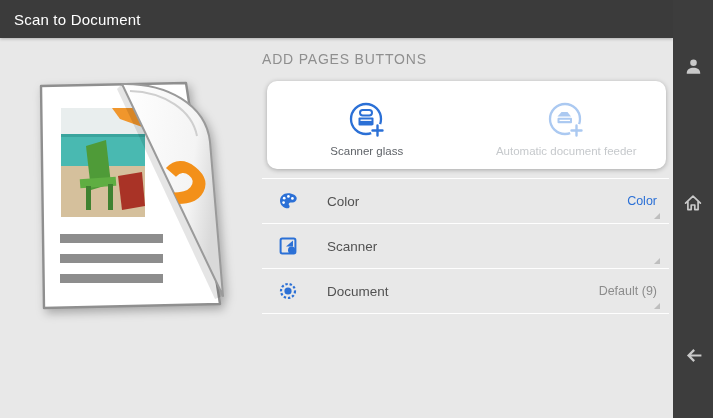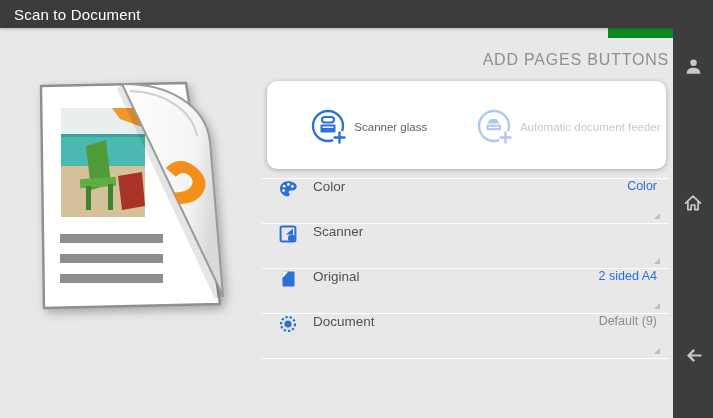--- a/index.html
+++ b/index.html
@@ -1,51 +1,51 @@
 <!DOCTYPE html>
 <html><head>
 <meta charset="utf-8">
 <style>
   html,body{margin:0;padding:0;background:#cfcfcf;}
   .app{position:relative;width:713px;height:418px;overflow:hidden;
        font-family:"Liberation Sans",sans-serif;background:#e8e8e8;
        -webkit-font-smoothing:antialiased;}
   
-  .topbar{position:absolute;left:0;top:0;width:673px;height:28px;background:#3b3b3b;
+  .topbar{position:absolute;left:0;top:0;width:673px;height:38px;background:#3b3b3b;
           display:flex;align-items:center;z-index:5;box-shadow:0 1px 3px rgba(0,0,0,.25);}
   .topbar-title{color:#ffffff;font-size:15px;padding-left:14px;letter-spacing:.2px;}
   .overflow-btn{position:absolute;left:576px;top:0;width:26px;height:38px;
                 display:flex;align-items:center;justify-content:center;cursor:pointer;}
   .dots{display:flex;flex-direction:column;gap:3px;}
   .dots span{width:4px;height:4px;background:#b9b9b9;border-radius:1px;display:block;}
   .send-btn{position:absolute;left:608px;top:0;width:65px;height:38px;background:#0f8a20;
             color:#fff;font-size:14px;display:flex;align-items:center;justify-content:center;
             cursor:pointer;border:none;}
   
   .sidebar{position:absolute;right:0;top:0;width:40px;height:418px;background:#3d3d3d;z-index:6;}
   .side-btn{position:absolute;left:0;width:40px;height:36px;display:flex;align-items:center;
             justify-content:center;cursor:pointer;}
   .side-user{top:48px;} .side-home{top:185px;} .side-back{top:337px;}
   
   .content{position:absolute;left:0;top:38px;width:673px;height:380px;background:#e8e8e8;}
   .preview{position:absolute;left:34px;top:40px;width:202px;height:245px;
            filter:drop-shadow(3px 4px 5px rgba(0,0,0,.28));}
   .main{position:absolute;left:262px;top:0;width:407px;}
-  .section-header{margin-top:15px;text-align:right;font-size:16px;color:#8f8f8f;
+  .section-header{margin-top:15px;text-align:left;font-size:14px;color:#8f8f8f;
                   letter-spacing:.8px;line-height:13px;}
   .card{margin:15px 3px 0 5px;height:88px;background:#ffffff;border-radius:10px;
         box-shadow:0 1px 5px rgba(0,0,0,.28);display:flex;}
-  .add-btn{flex:1;display:flex;align-items:center;justify-content:center;
+  .add-btn{flex:1;display:flex;flex-direction:column;align-items:center;justify-content:center;
            gap:2px;cursor:pointer;padding-top:4px;}
   .add-btn .lbl{font-size:11.5px;color:#5f6368;}
   .add-btn.disabled .lbl{color:#c6c9cc;}
   
   .rows{margin-top:9px;}
-  .row{position:relative;height:44px;display:flex;align-items:flex-start;
-       padding:0 12px 0 16px;border-bottom:1px solid rgba(255,255,255,.95);cursor:pointer;}
+  .row{position:relative;height:44px;display:flex;align-items:center;
+       padding:0 12px 0 16px;border-bottom:1px solid rgba(255,255,255,.95);cursor:pointer;gap:14px;}
   .row:first-child{border-top:1px solid rgba(255,255,255,.95);}
   .row-icon{width:20px;height:20px;margin-right:15px;flex:0 0 auto;}
   .row-label{font-size:13.5px;color:#525252;}
   .row-value{margin-left:auto;font-size:12.5px;}
   .row-value.accent{color:#2b70d6;}
   .row-value.muted{color:#8c8c8c;}
   .grip{position:absolute;right:9px;bottom:4px;width:0;height:0;
         border-bottom:6px solid #9a9a9a;border-left:6px solid transparent;opacity:.55;}
 </style>
 </head>
@@ -176,31 +176,20 @@
         <div class="row">
           <svg class="row-icon" viewBox="0 0 20 20">
             <rect x="2.6" y="2.6" width="14.8" height="14.8" rx="1.6" fill="none" stroke="#2b70d6" stroke-width="2"></rect>
             <polygon points="8,10.5 15,4.5 15,10.5" fill="#2b70d6"></polygon>
             <circle cx="13.6" cy="14.2" r="3.6" fill="#2b70d6"></circle>
           </svg>
           <span class="row-label">Scanner</span>
           <span class="grip"></span>
         </div>
 
-        <div class="row">
-          <svg class="row-icon" viewBox="0 0 20 20">
-            <rect x="4.5" y="2.5" width="12" height="15" rx="0.8" fill="#2b70d6"></rect>
-            <polygon points="4.5,2.5 10.8,2.5 4.5,9.8" fill="#ffffff"></polygon>
-            <polygon points="10.8,2.5 4.5,9.8 10.8,8.2" fill="#2b70d6"></polygon>
-            <line x1="10.8" y1="2.5" x2="4.5" y2="9.8" stroke="#2b70d6" stroke-width="0.9"></line>
-          </svg>
-          <span class="row-label">Original</span>
-          <span class="row-value accent">2 sided A4</span>
-          <span class="grip"></span>
-        </div>
 
 
         <div class="row">
           <svg class="row-icon" viewBox="0 0 20 20">
             <circle cx="10" cy="10" r="7" fill="none" stroke="#2b70d6" stroke-width="2.2" stroke-dasharray="2.4,1.9"></circle>
             <circle cx="10" cy="10" r="3.6" fill="#2b70d6"></circle>
           </svg>
           <span class="row-label">Document</span>
           <span class="row-value muted">Default (9)</span>
           <span class="grip"></span>

